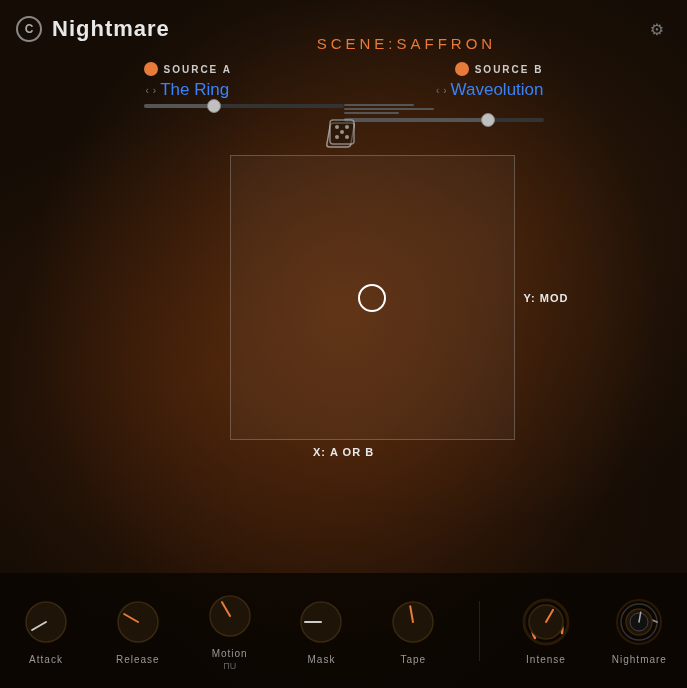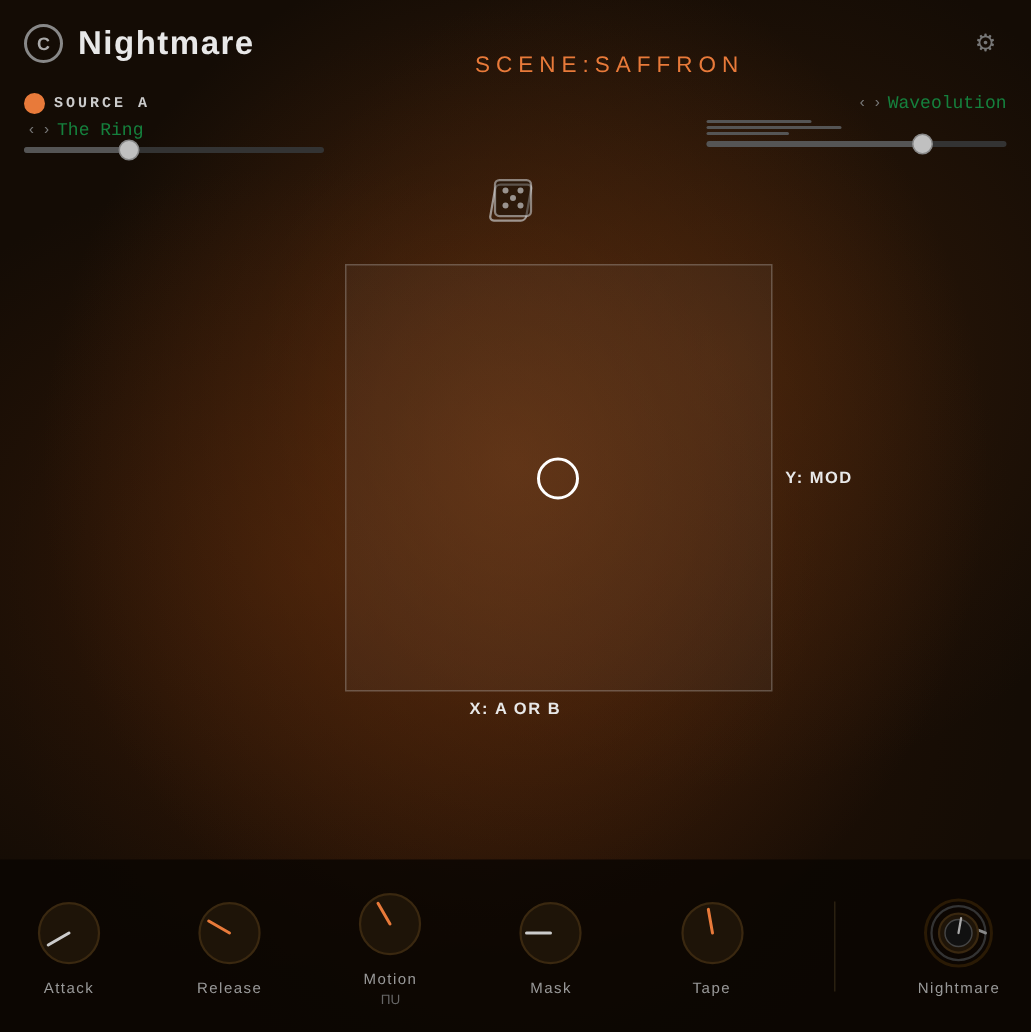--- a/index.html
+++ b/index.html
@@ -82,24 +82,23 @@
       align-items: center;
       justify-content: center;
       color: #777;
       font-size: 16px;
       cursor: pointer;
     }
 
     
     .sources-row {
       display: flex;
-      justify-content: space-between;
+      justify-content: center;
       align-items: flex-start;
       padding: 4px 16px 0 16px;
-      font-family: Liberation Mono, monospace;
     }
     .source-panel {
       width: 200px;
     }
     .source-header {
       display: flex;
       align-items: center;
       gap: 6px;
       margin-bottom: 4px;
     }
@@ -123,22 +122,22 @@
       gap: 4px;
       margin-bottom: 4px;
       padding-left: 2px;
     }
     .nav-arrow {
       color: #777;
       font-size: 10px;
       cursor: pointer;
     }
     .source-name {
-      font-size: 12px;
-      color: #15803d;
+      font-size: 17px;
+      color: #3b82f6;
     }
     .source-slider-container {
       position: relative;
       height: 4px;
       background: #333;
       border-radius: 2px;
       margin-top: 4px;
     }
     .source-slider-fill {
       height: 100%;
@@ -182,21 +181,21 @@
     }
     .dice-icon {
       font-size: 32px;
       color: rgba(200,200,200,0.7);
       text-align: center;
     }
 
     
     .xy-pad-wrapper {
       position: absolute;
-      top: 176px;
+      top: 155px;
       left: 50%;
       transform: translateX(-50%);
       width: 228px;
     }
     .xy-pad {
       width: 285px;
       height: 285px;
       border: 1px solid rgba(200,200,200,0.3);
       background: rgba(255,255,255,0.04);
       position: relative;
@@ -330,20 +329,24 @@
         <span class="nav-arrow">›</span>
         <span class="source-name">The Ring</span>
       </div>
       <div class="source-slider-container">
         <div class="source-slider-fill" style="width:35%"></div>
         <div class="source-slider-thumb" style="left:35%"></div>
       </div>
     </div>
 
     <div class="source-panel" style="text-align:right;">
+      <div class="source-header" style="justify-content:flex-end;">
+        <div class="source-dot"></div>
+        <span class="source-label">SOURCE B</span>
+      </div>
       <div class="source-nav" style="justify-content:flex-end;">
         <span class="nav-arrow">‹</span>
         <span class="nav-arrow">›</span>
         <span class="source-name">Waveolution</span>
       </div>
       <div class="source-b-lines" style="align-items:flex-start;">
         <div class="source-b-line" style="width:70px;"></div>
         <div class="source-b-line" style="width:90px;"></div>
         <div class="source-b-line" style="width:55px;"></div>
       </div>
@@ -430,20 +433,32 @@
         <svg viewBox="0 0 52 52">
           <circle cx="26" cy="26" r="20" class="knob-body"></circle>
           <path d="M 26 26 L 26 10" class="knob-indicator" transform="rotate(-10, 26, 26)" style="stroke:#e87a3a;"></path>
         </svg>
       </div>
       <span class="knob-label">Tape</span>
     </div>
 
     <div class="knob-separator"></div>
 
+    <div class="knob-item">
+      <div class="knob">
+        <svg viewBox="0 0 52 52">
+
+          <circle cx="26" cy="26" r="22" fill="none" stroke="#2a1a05" stroke-width="3"></circle>
+          <path d="M 15 42 A 15 15 0 1 1 42 37" fill="none" stroke="#e87a3a" stroke-width="2.5" stroke-linecap="round"></path>
+          <circle cx="26" cy="26" r="17" class="knob-body"></circle>
+          <path d="M 26 26 L 26 12" class="knob-indicator" transform="rotate(30, 26, 26)" style="stroke:#e87a3a;"></path>
+        </svg>
+      </div>
+      <span class="knob-label">Intense</span>
+    </div>
 
     <div class="knob-item">
       <div class="knob">
         <svg viewBox="0 0 52 52">
 
           <circle cx="26" cy="26" r="22" fill="none" stroke="#2a1a05" stroke-width="2"></circle>
           <circle cx="26" cy="26" r="18" fill="none" stroke="#333" stroke-width="1.5"></circle>
           <path d="M 26 26 A 18 18 0 0 1 44 26" fill="none" stroke="#888" stroke-width="2" stroke-linecap="round"></path>
           <circle cx="26" cy="26" r="13" class="knob-body"></circle>
           <circle cx="26" cy="26" r="9" fill="#111" stroke="#444" stroke-width="1"></circle>

